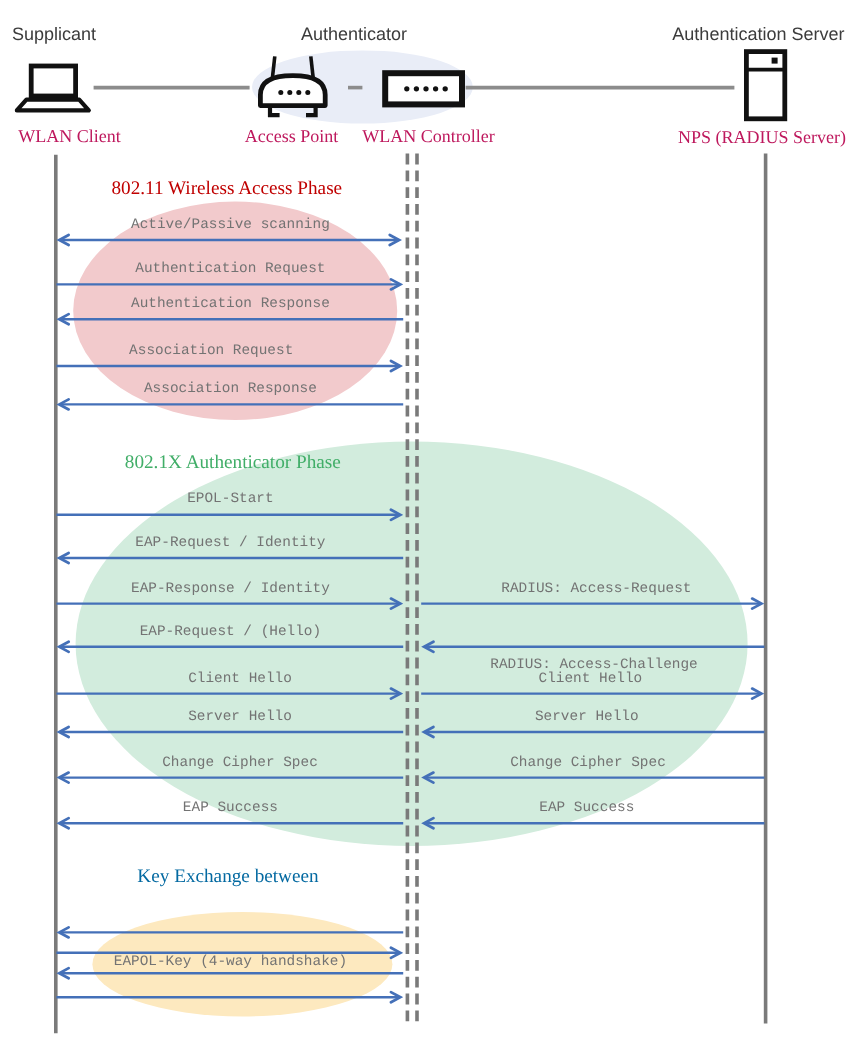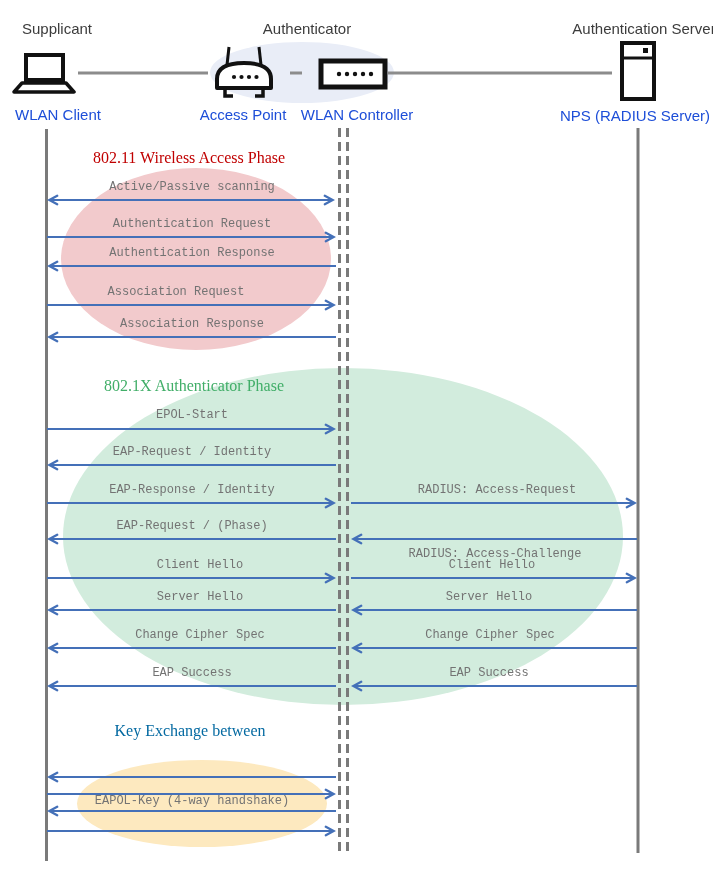--- a/index.html
+++ b/index.html
@@ -6,22 +6,22 @@
   .stage{position:relative;width:713px;height:875px;background:#fff;
          font-family:"Liberation Sans",sans-serif;overflow:hidden;}
   .ellipse{position:absolute;border-radius:50%;z-index:0;}
   .el-pink{left:61px;top:168px;width:270px;height:182px;background:#f2cacc;}
   .el-green{left:63px;top:368px;width:560px;height:337px;background:#d2ecdd;}
   .el-yellow{left:77px;top:760px;width:250px;height:87px;background:#fde9bf;}
   .el-blue{left:210px;top:42px;width:184px;height:61px;background:#e9edf7;}
   svg.overlay{position:absolute;left:0;top:0;z-index:1;}
   .icon{position:absolute;z-index:2;}
   .lbl{position:absolute;transform:translateX(-50%);white-space:nowrap;z-index:3;}
-  .role{font-size:15px;color:#3c3c3c;margin-left:12px;}
-  .dev{font-size:15px;color:#1d4ed8;}
+  .role{font-size:15px;color:#3c3c3c;}
+  .dev{font-size:15px;color:#be185d;font-family:Liberation Serif, serif;}
   .msg{font-size:12px;color:#737373;font-family:Liberation Mono, monospace;}
   .phase{font-size:16px;font-family:Liberation Serif, serif;}
   .ph-red{color:#c00000;}
   .ph-green{color:#41ae68;}
   .ph-orange{color:#0369a1;}
 </style>
 </head>
 <body>
 
 <div class="stage">
@@ -127,21 +127,21 @@
   <div class="lbl phase ph-orange" style="left:190px;top:722px">Key Exchange between</div>
 
   <div class="lbl msg" style="left:192px;top:180px">Active/Passive scanning</div>
   <div class="lbl msg" style="left:192px;top:217px">Authentication Request</div>
   <div class="lbl msg" style="left:192px;top:246px">Authentication Response</div>
   <div class="lbl msg" style="left:176px;top:285px">Association Request</div>
   <div class="lbl msg" style="left:192px;top:317px">Association Response</div>
   <div class="lbl msg" style="left:192px;top:408px">EPOL-Start</div>
   <div class="lbl msg" style="left:192px;top:445px">EAP-Request / Identity</div>
   <div class="lbl msg" style="left:192px;top:483px">EAP-Response / Identity</div>
-  <div class="lbl msg" style="left:192px;top:519px">EAP-Request / (Phase)</div>
+  <div class="lbl msg" style="left:192px;top:519px">EAP-Request / (Hello)</div>
   <div class="lbl msg" style="left:200px;top:558px">Client Hello</div>
   <div class="lbl msg" style="left:200px;top:590px">Server Hello</div>
   <div class="lbl msg" style="left:200px;top:628px">Change Cipher Spec</div>
   <div class="lbl msg" style="left:192px;top:666px">EAP Success</div>
   <div class="lbl msg" style="left:192px;top:794px">EAPOL-Key (4-way handshake)</div>
 
   <div class="lbl msg" style="left:497px;top:483px">RADIUS: Access-Request</div>
   <div class="lbl msg" style="left:495px;top:547px">RADIUS: Access-Challenge</div>
   <div class="lbl msg" style="left:492px;top:558px">Client Hello</div>
   <div class="lbl msg" style="left:489px;top:590px">Server Hello</div>

